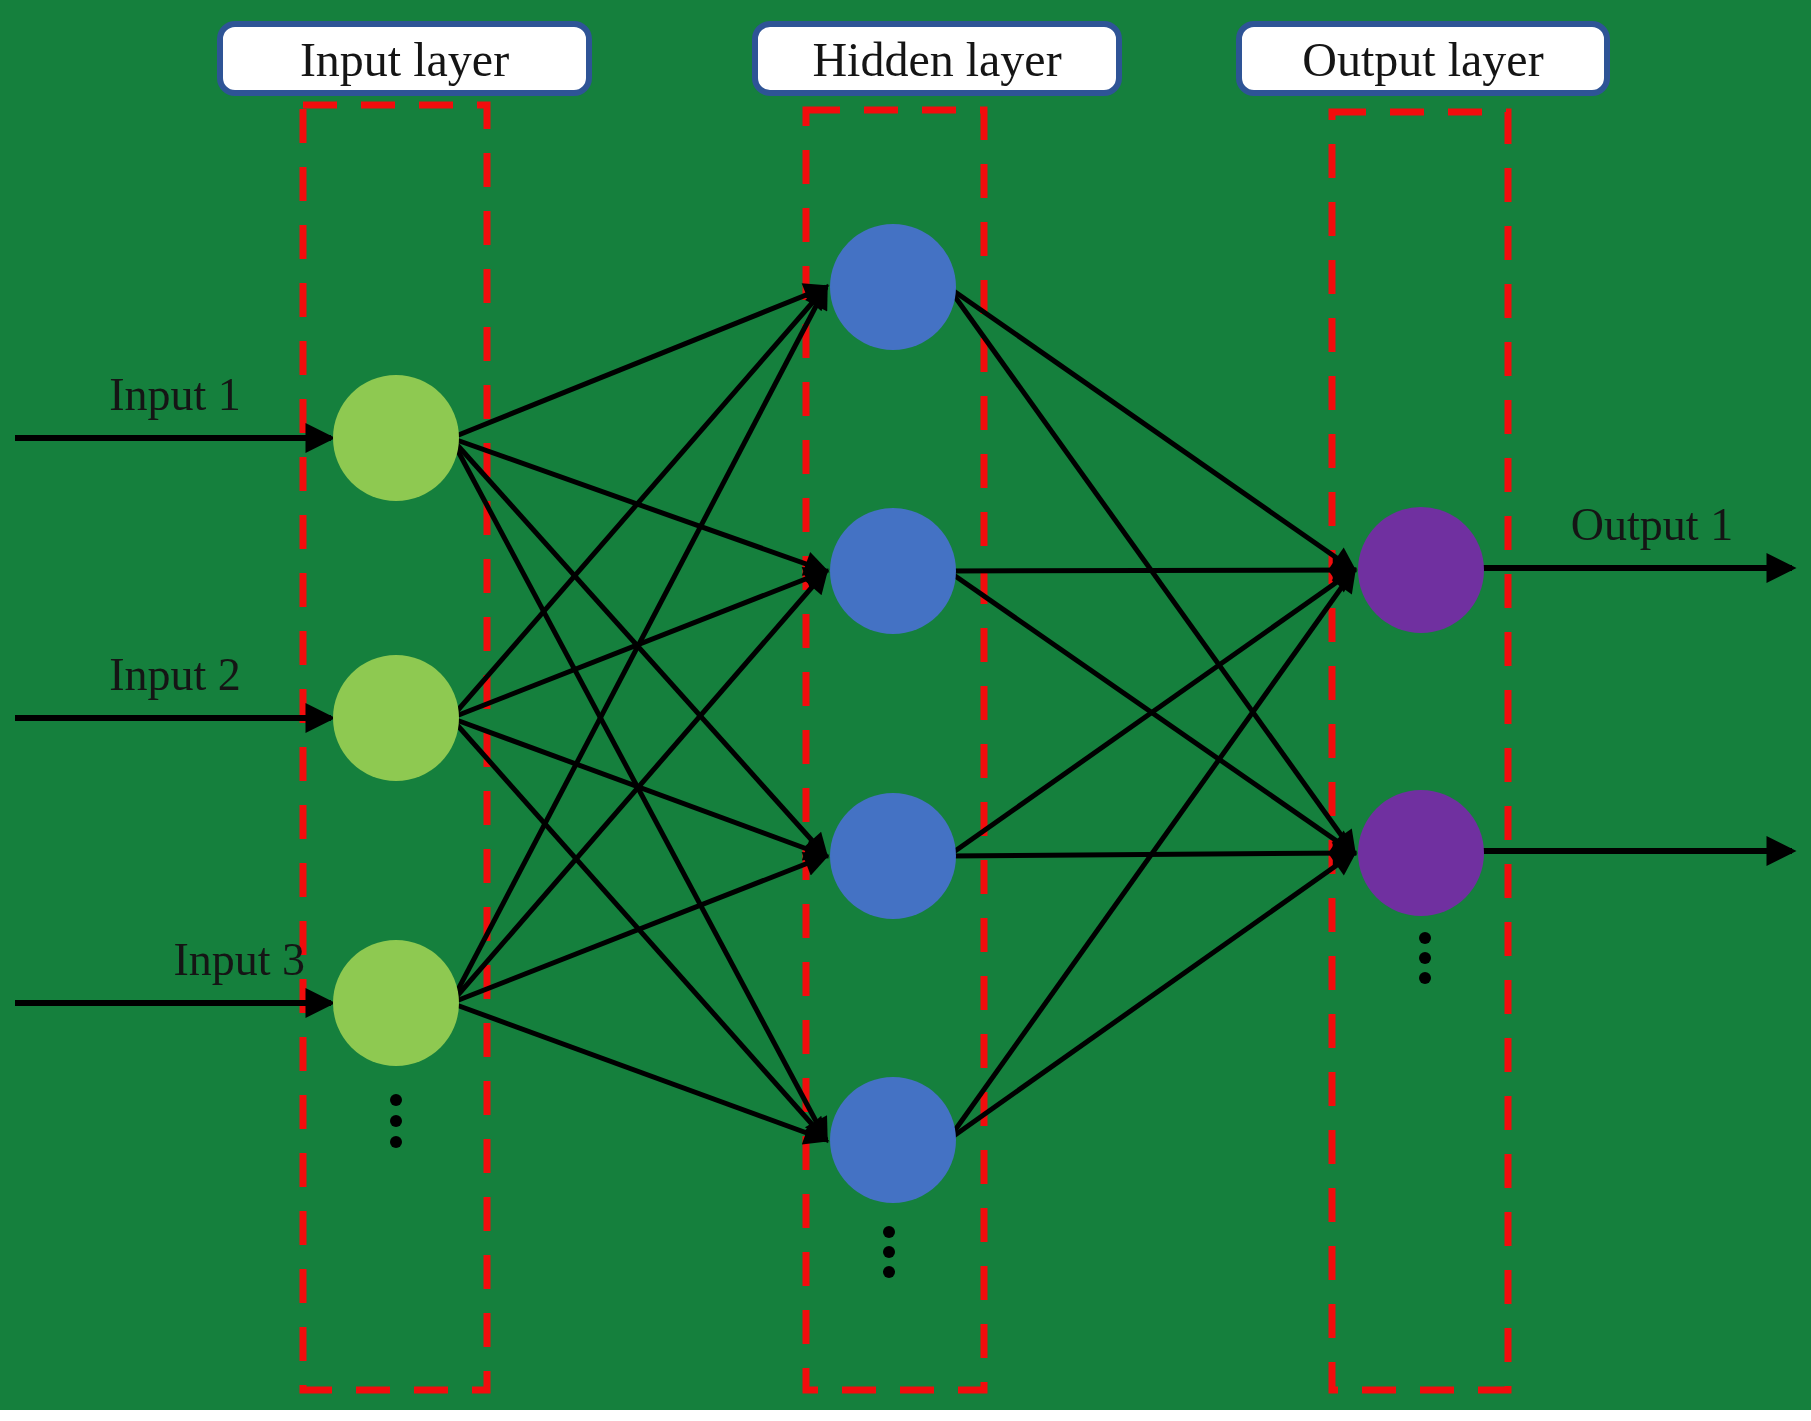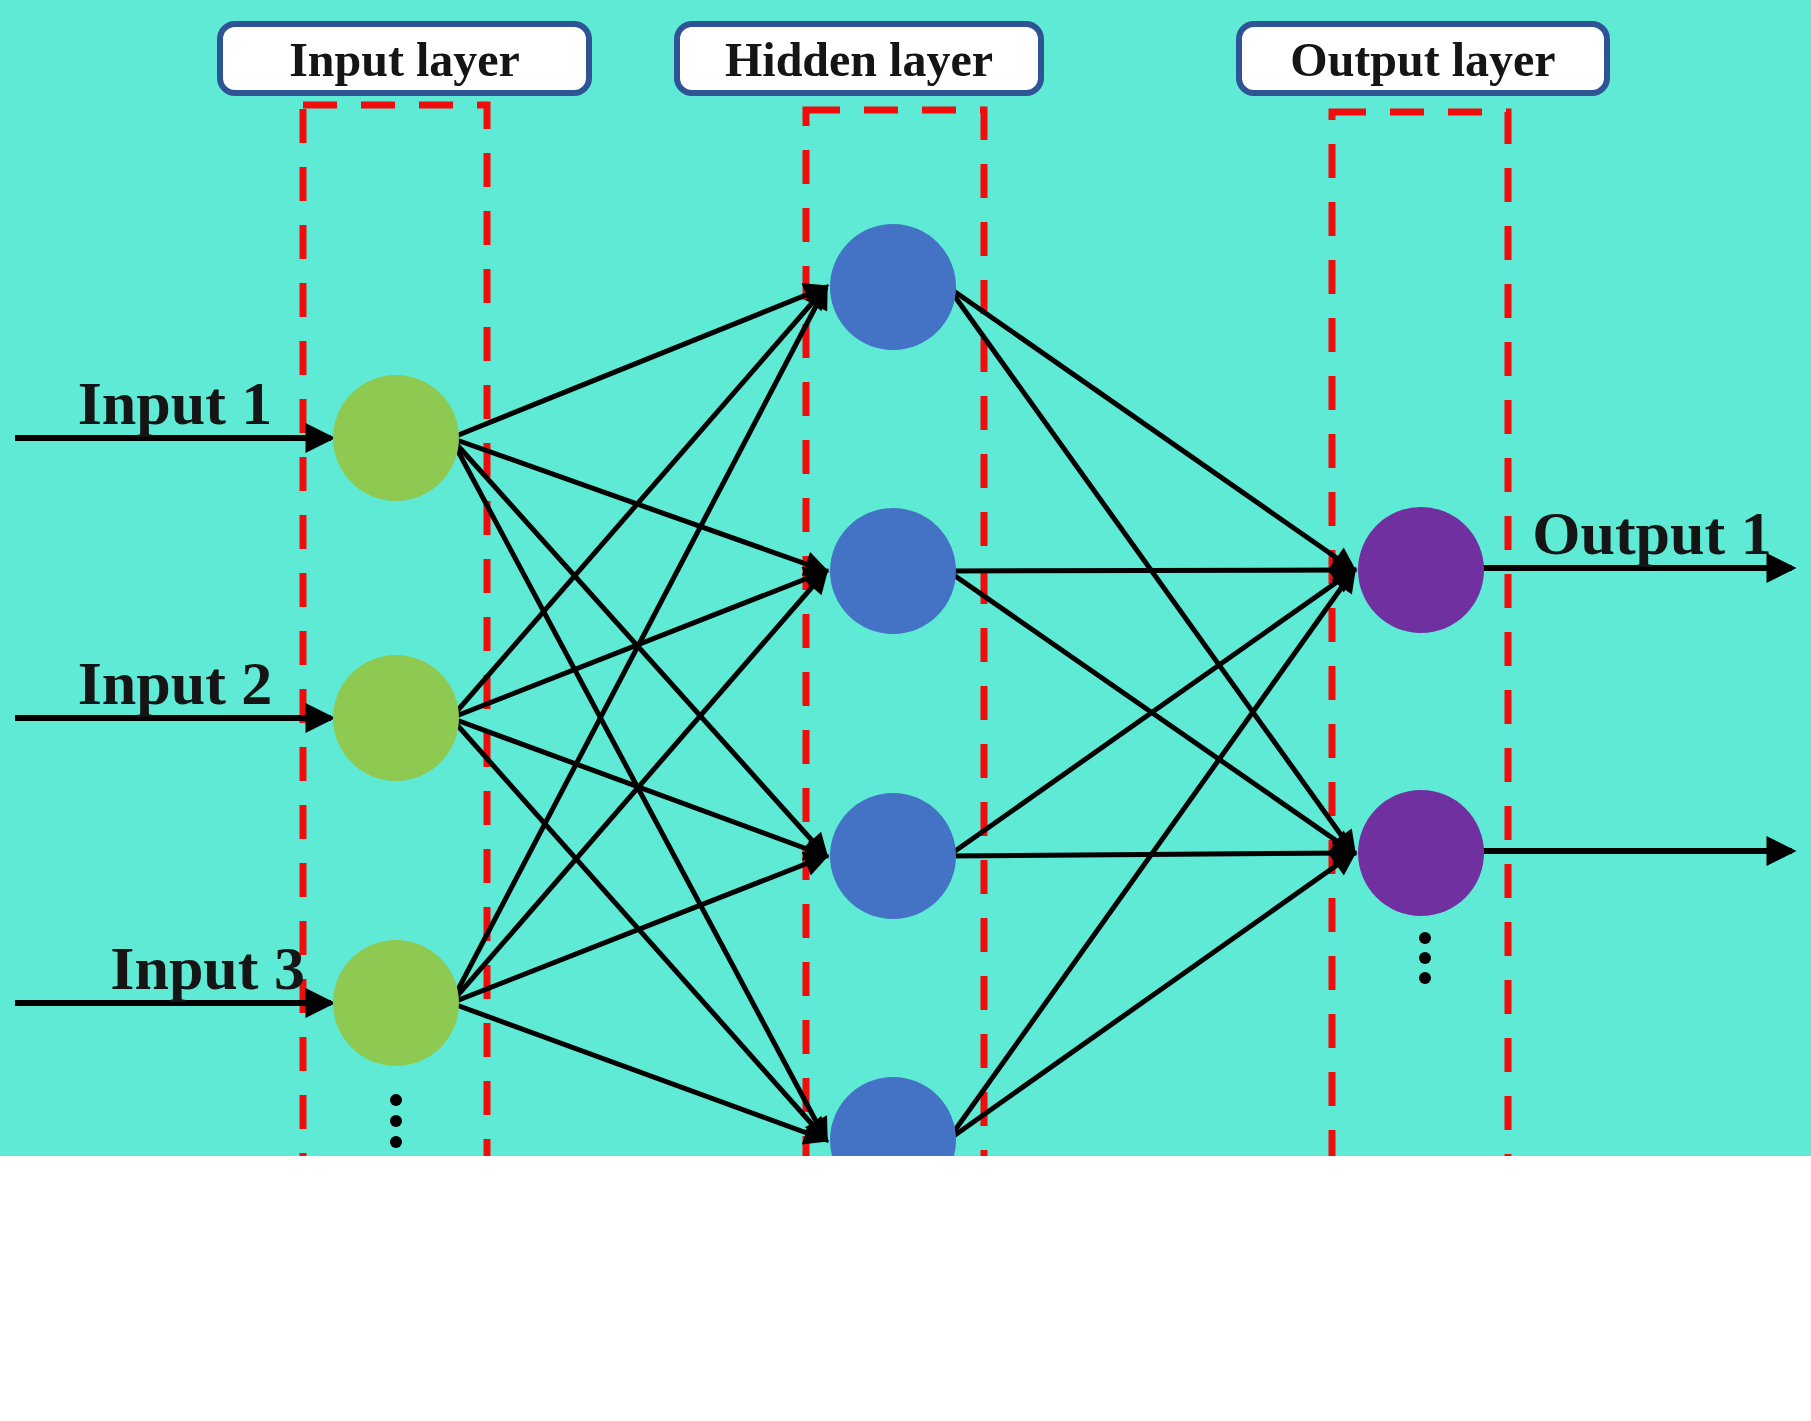--- a/index.html
+++ b/index.html
@@ -1,45 +1,44 @@
 <!DOCTYPE html>
 <html><head>
 <meta charset="utf-8">
 <style>
   html,body{margin:0;padding:0;background:#ffffff;}
   .stage{
     position:relative;
-    width:1811px;height:1156px;
-    background:#5eead4;
+    width:1811px;height:1410px;
+    background:#15803d;
     font-family:"Liberation Serif","DejaVu Serif",serif;
     overflow:hidden;
-    font-weight:bold;
   }
   .stage svg{position:absolute;left:0;top:0;}
   .layer-box{
     position:absolute;
     height:75px;
     box-sizing:border-box;
     border:6px solid #2E5496;
     border-radius:18px;
     background:#ffffff;
     font-size:48px;
     color:#151515;
     text-align:center;
     line-height:66px;
     z-index:3;
   }
   #box-input {left:217px;top:21px;width:375px;}
-  #box-hidden{left:674px;top:21px;width:370px;}
+  #box-hidden{left:752px;top:21px;width:370px;}
   #box-output{left:1236px;top:21px;width:374px;}
   .io-label{
     position:absolute;
     width:260px;
     text-align:center;
-    font-size:62px;
+    font-size:46px;
     color:#151515;
     z-index:3;
   }
   #in-label-0{left:45px;top:368px;}
   #in-label-1{left:45px;top:648px;}
   #in-label-2{left:45px;top:933px;text-align:right;}
   #out-label-0{left:1522px;top:498px;}
   #out-label-1{left:1522px;top:782px;}
 </style>
 </head>

